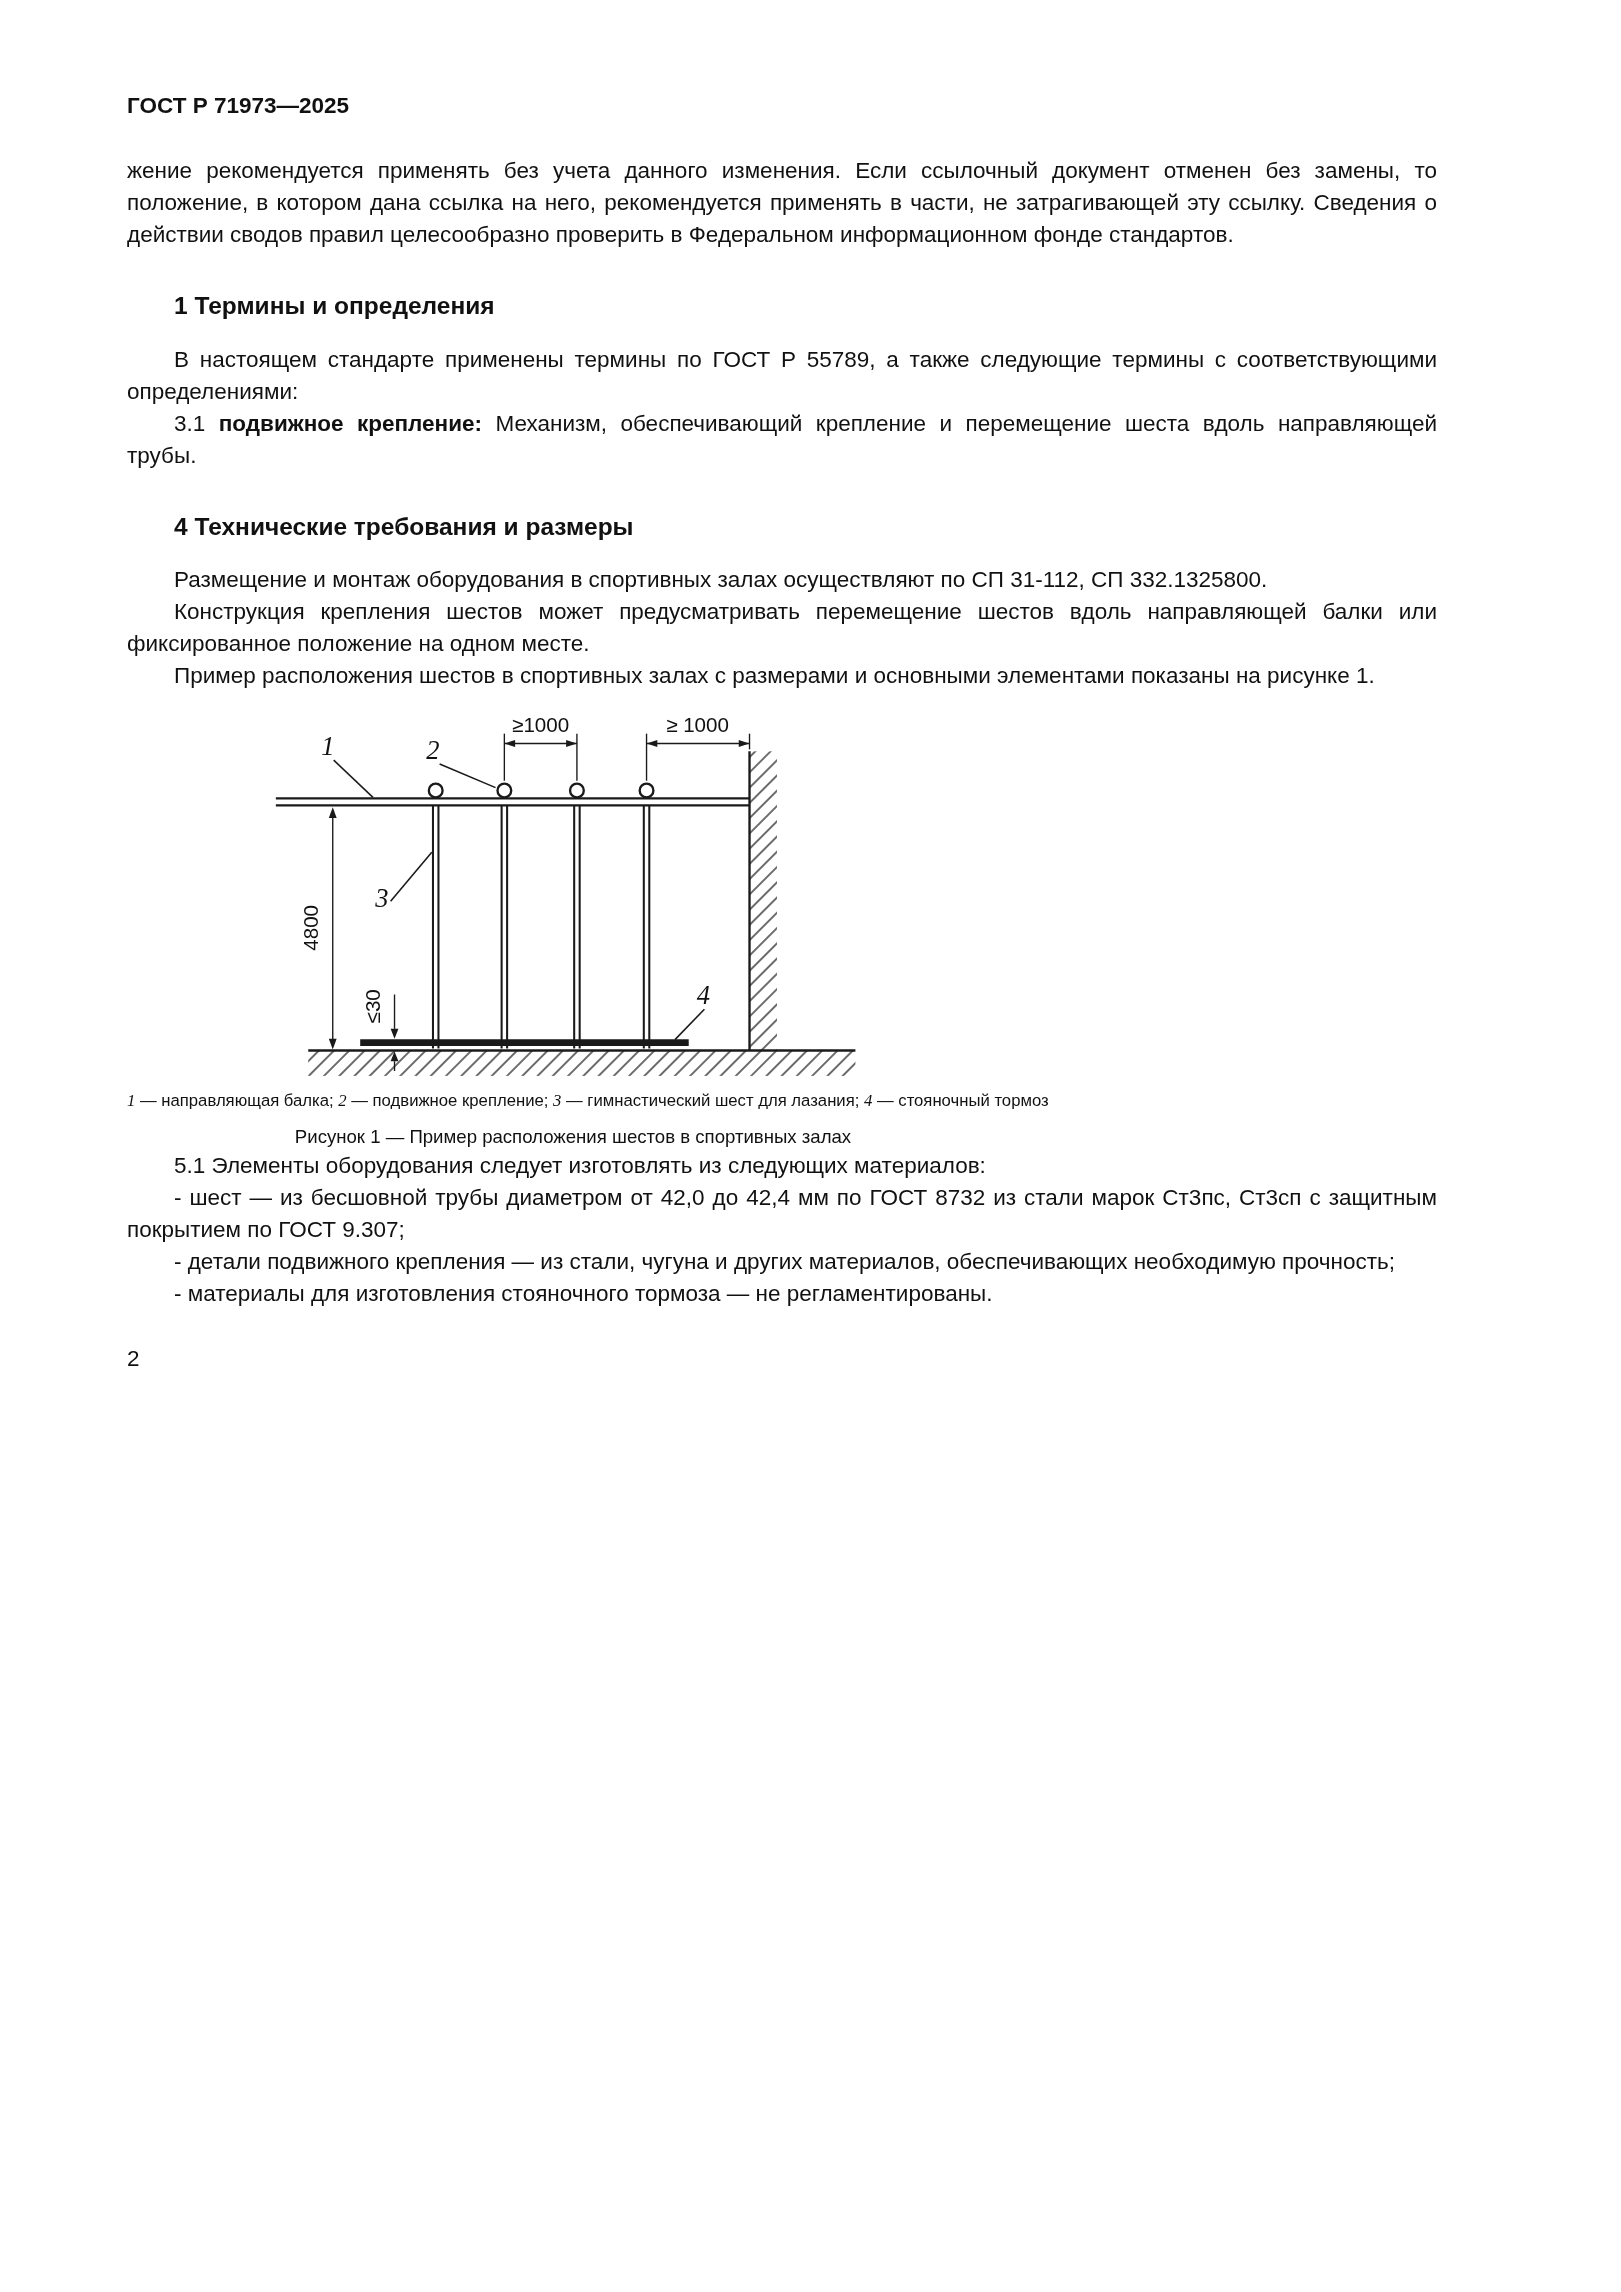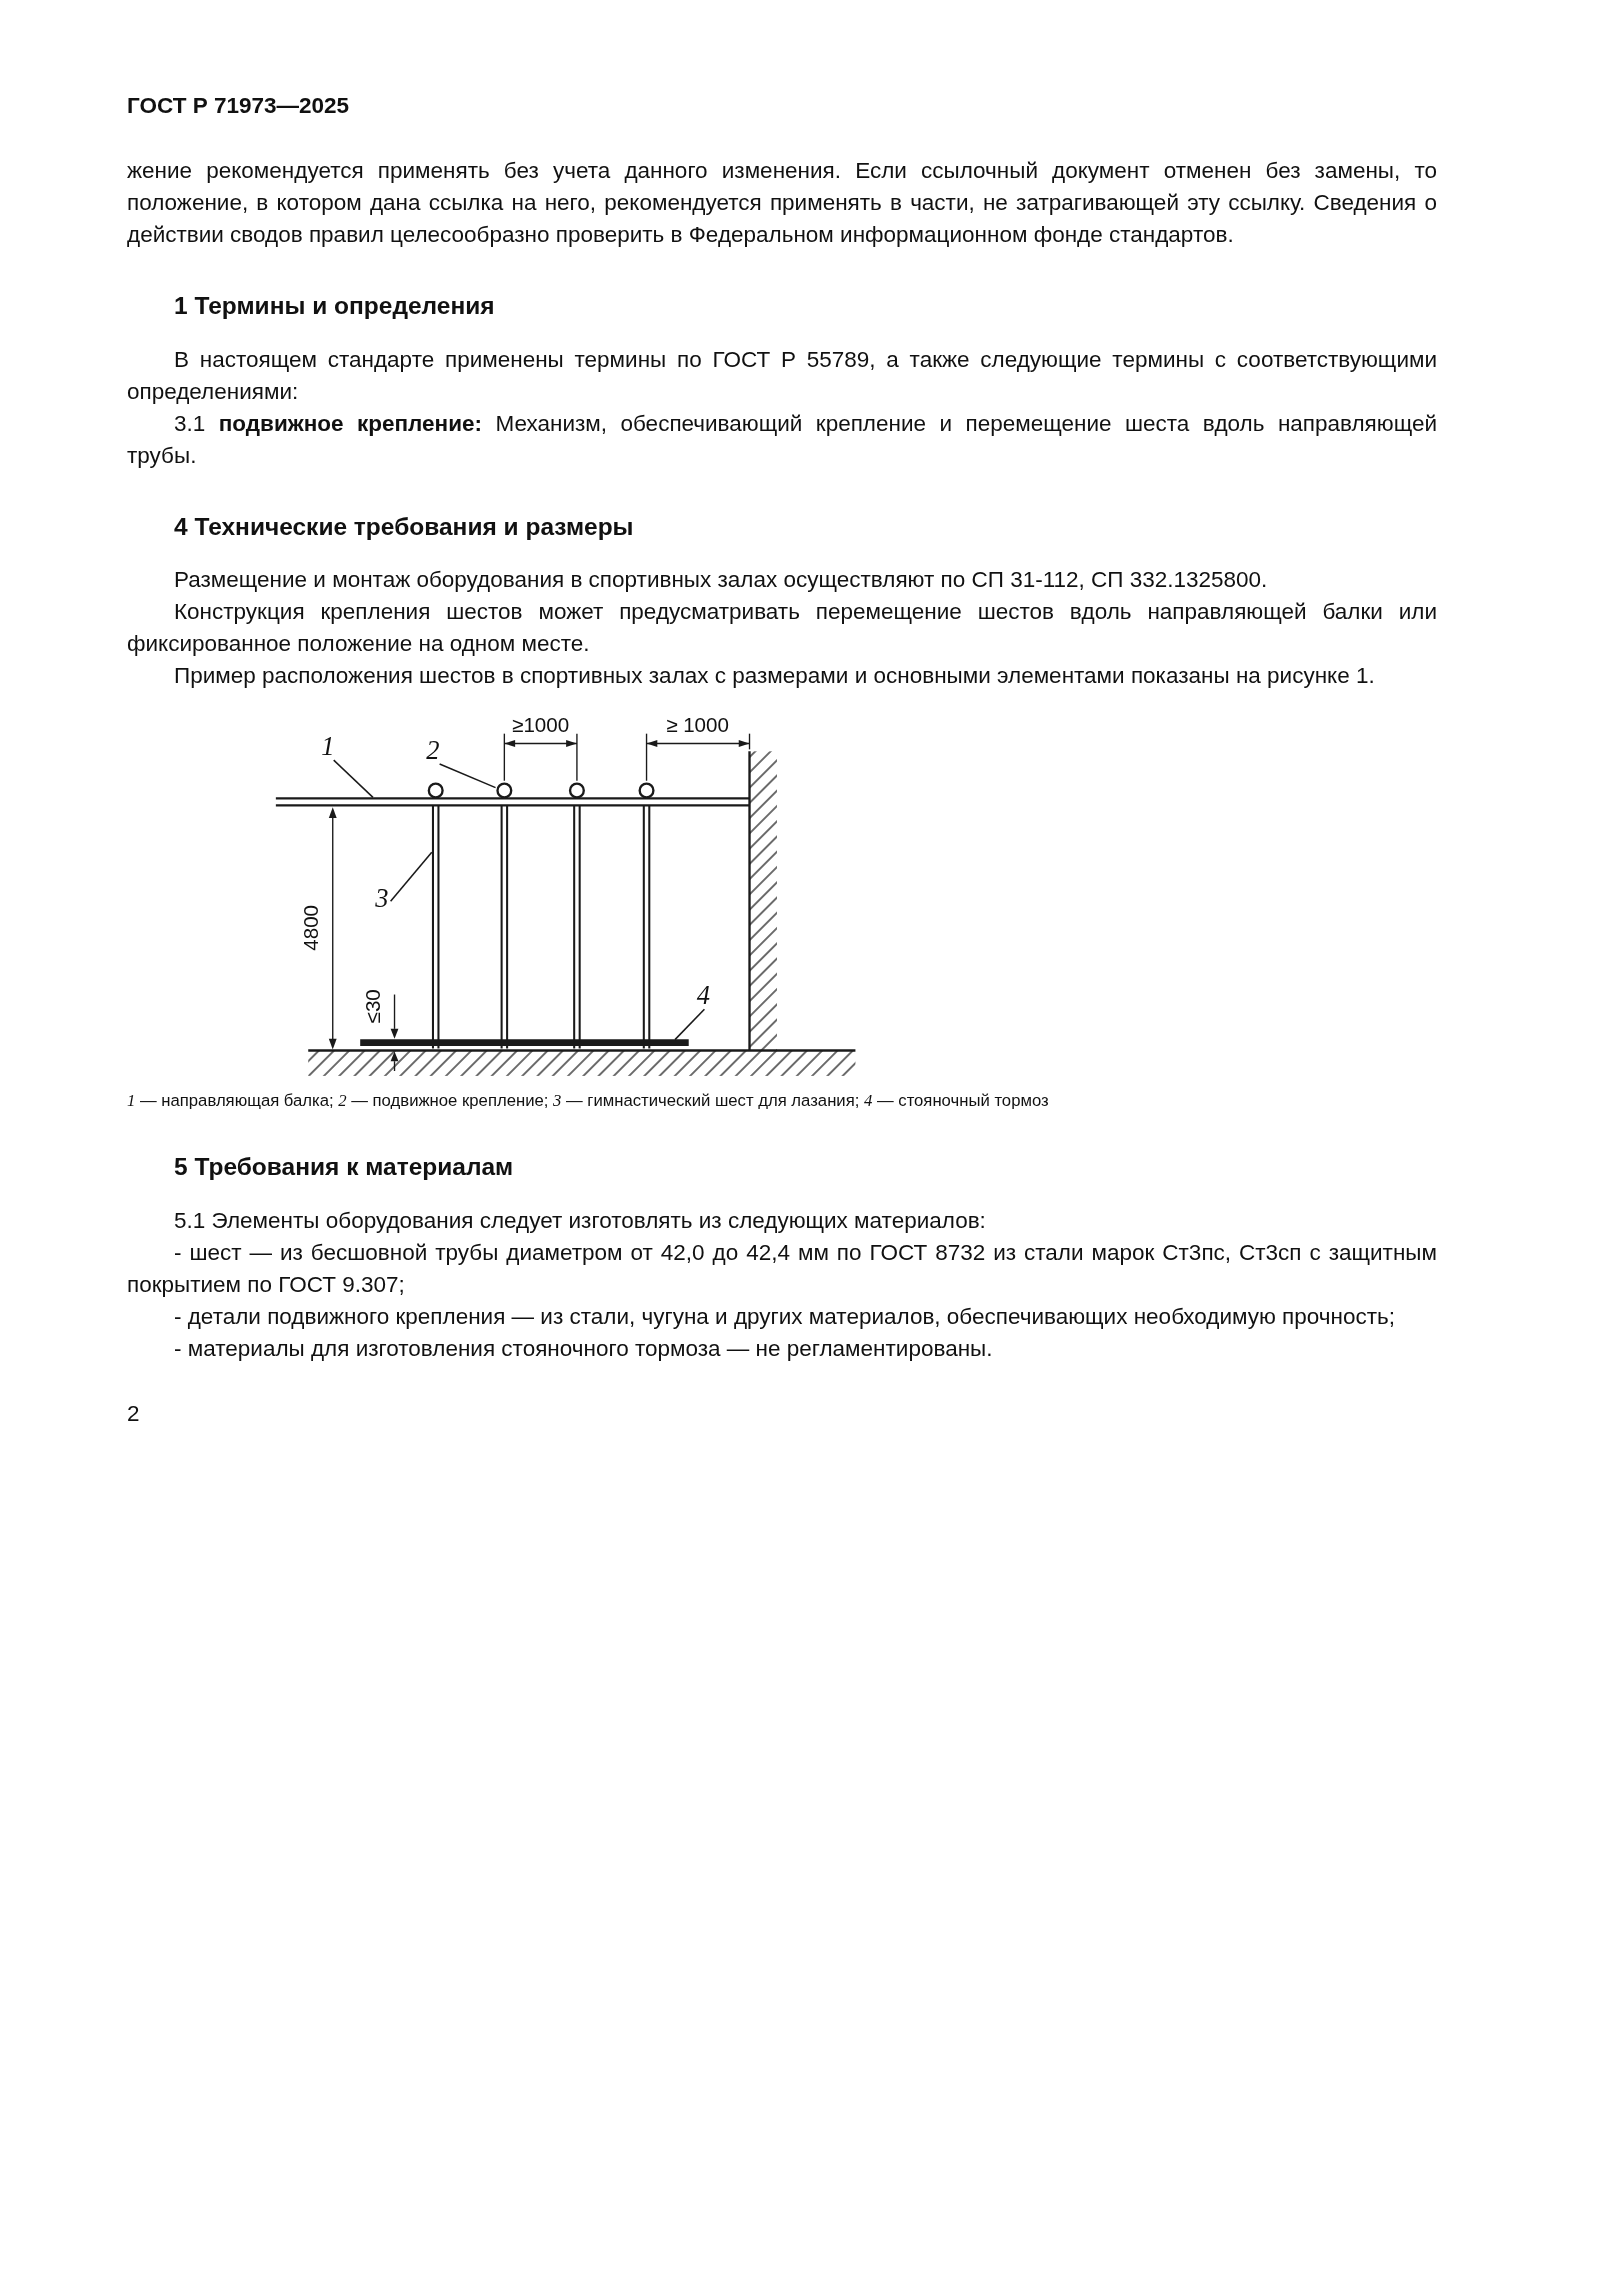--- a/index.html
+++ b/index.html
@@ -140,23 +140,23 @@
         </g>
 
         <g>
           <line x1="444" y1="303" x2="414" y2="334" stroke="#1a1a1a" stroke-width="1.6"></line>
           <text class="callout-txt" x="443" y="298" text-anchor="middle">4</text>
         </g>
       </svg>
 
       <div class="fig-legend"><i>1</i><span> — направляющая балка; </span><i>2</i><span> — подвижное крепление; </span><i>3</i><span> — гимнастический шест для лазания; </span><i>4</i><span> — стояночный тормоз</span></div>
 
+      <div class="fig-caption">Рисунок 1 — Пример расположения шестов в спортивных залах</div>
     </div>
 
-    <h2>5 Требования к материалам</h2>
     <p class="body indent">5.1 Элементы оборудования следует изготовлять из следующих материалов:</p>
     <p class="body indent">- шест — из бесшовной трубы диаметром от 42,0 до 42,4 мм по ГОСТ 8732 из стали марок Ст3пс, Ст3сп с защитным покрытием по ГОСТ 9.307;</p>
     <p class="body indent">- детали подвижного крепления — из стали, чугуна и других материалов, обеспечивающих необходимую прочность;</p>
     <p class="body indent">- материалы для изготовления стояночного тормоза — не регламентированы.</p>
 
     <div class="page-num">2</div>
   </div>
 </div>
 
 

